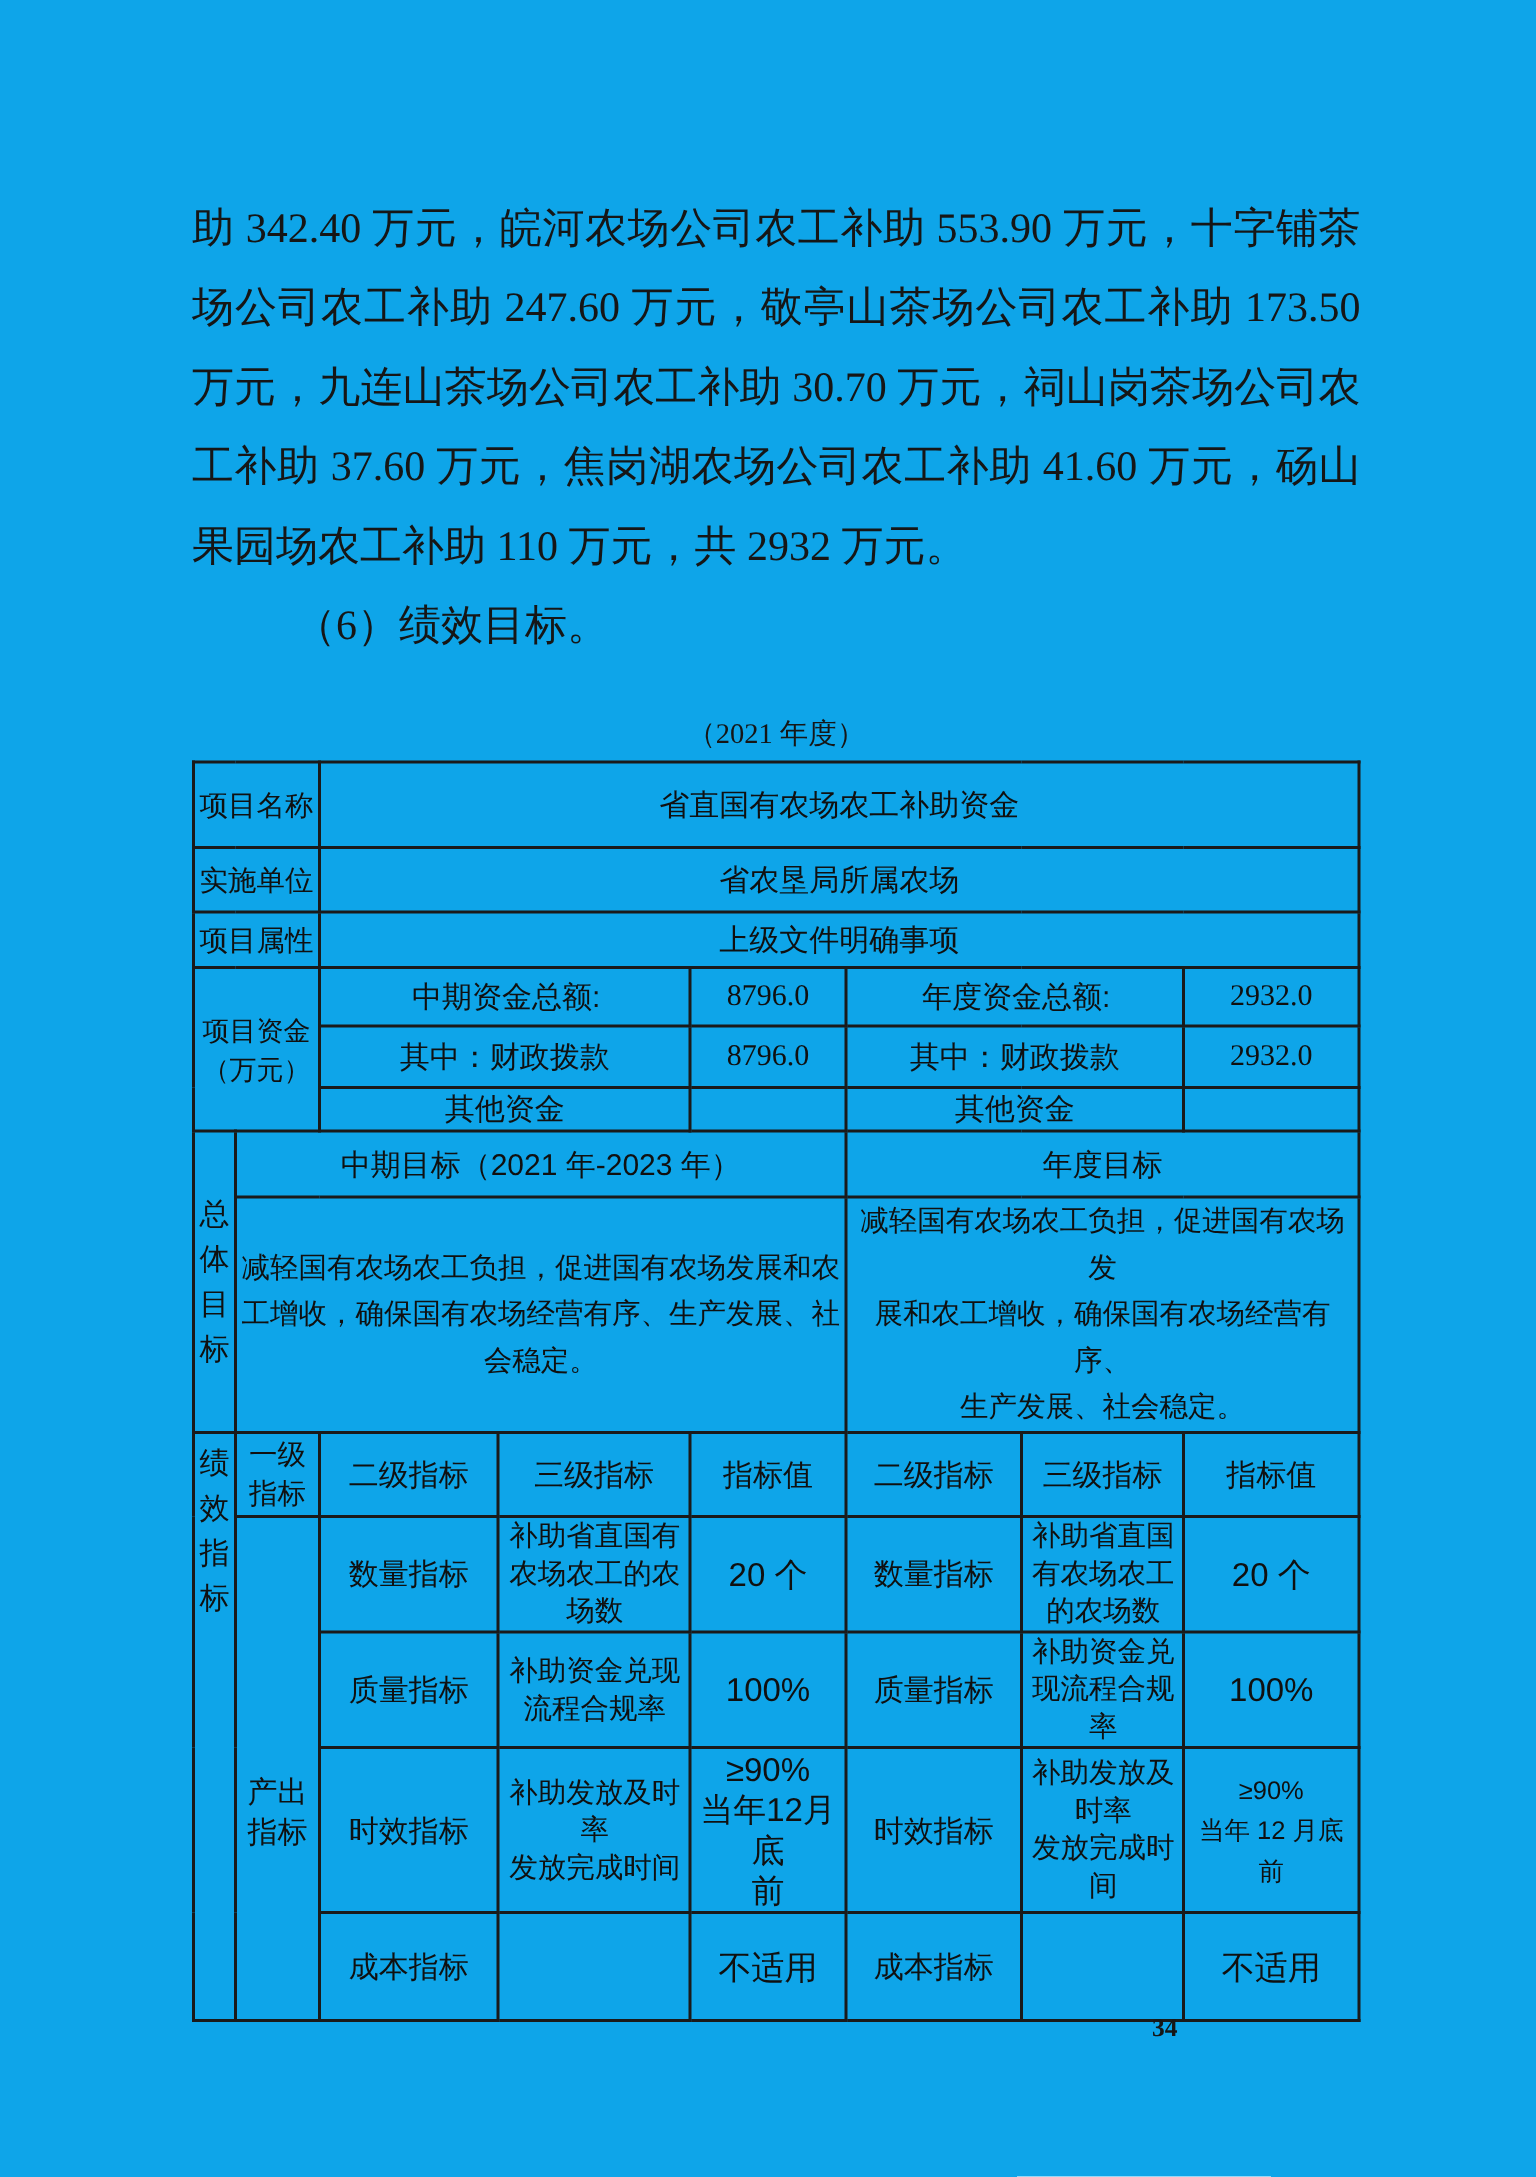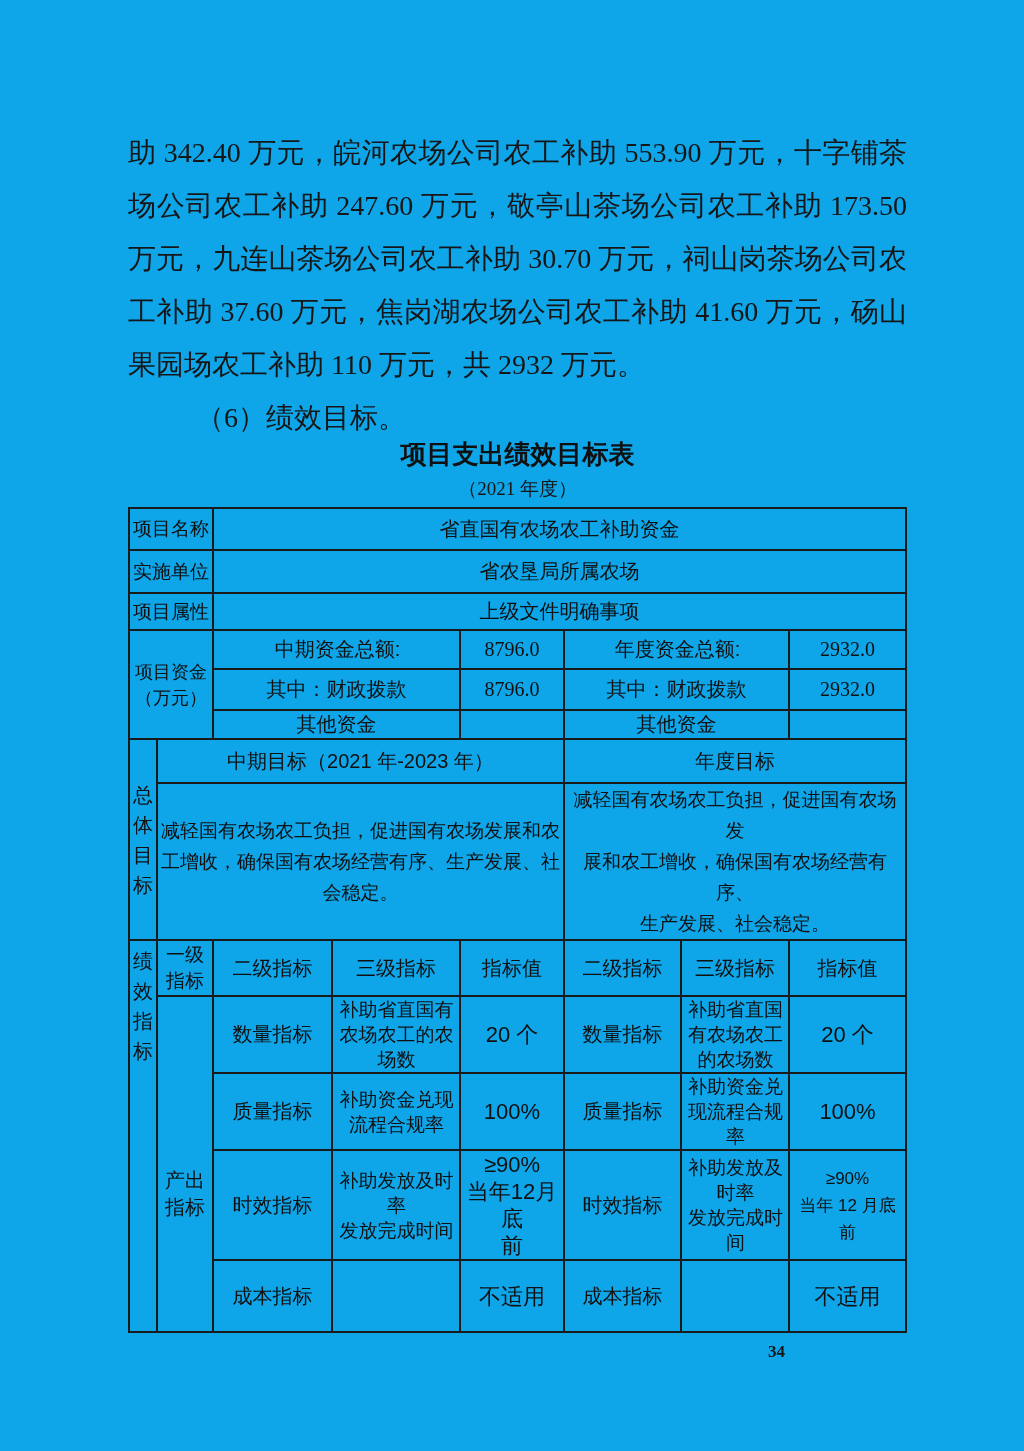--- a/index.html
+++ b/index.html
@@ -38,36 +38,35 @@
         font-family:"Liberation Serif",serif;font-weight:bold;font-size:17px;margin-top:16px;}
 </style>
 </head>
 <body>
 
 <div class="page">
 
   <p class="para">助 342.40 万元，皖河农场公司农工补助 553.90 万元，十字铺茶场公司农工补助 247.60 万元，敬亭山茶场公司农工补助 173.50 万元，九连山茶场公司农工补助 30.70 万元，祠山岗茶场公司农工补助 37.60 万元，焦岗湖农场公司农工补助 41.60 万元，砀山果园场农工补助 110 万元，共 2932 万元。</p>
   <p class="heading">（6）绩效目标。</p>
 
-  <div class="tbl-title">项目支出绩效目标表</div>
   <div class="tbl-sub">（2021 年度）</div>
 
   <table class="perf">
     <colgroup>
       <col style="width:28px">
         <col style="width:56px">
         <col style="width:119px">
         <col style="width:128px">
       <col style="width:104px">
         <col style="width:117px">
         <col style="width:108px">
         <col style="width:117px">
     </colgroup>
     <tbody>
-      <tr style="height:42px">
+      <tr style="height:57px">
         <td colspan="2" class="lab">项目名称</td>
         <td colspan="6">省直国有农场农工补助资金</td>
       </tr>
       <tr style="height:43px">
         <td colspan="2" class="lab">实施单位</td>
         <td colspan="6">省农垦局所属农场</td>
       </tr>
       <tr style="height:37px">
         <td colspan="2" class="lab">项目属性</td>
         <td colspan="6">上级文件明确事项</td>

